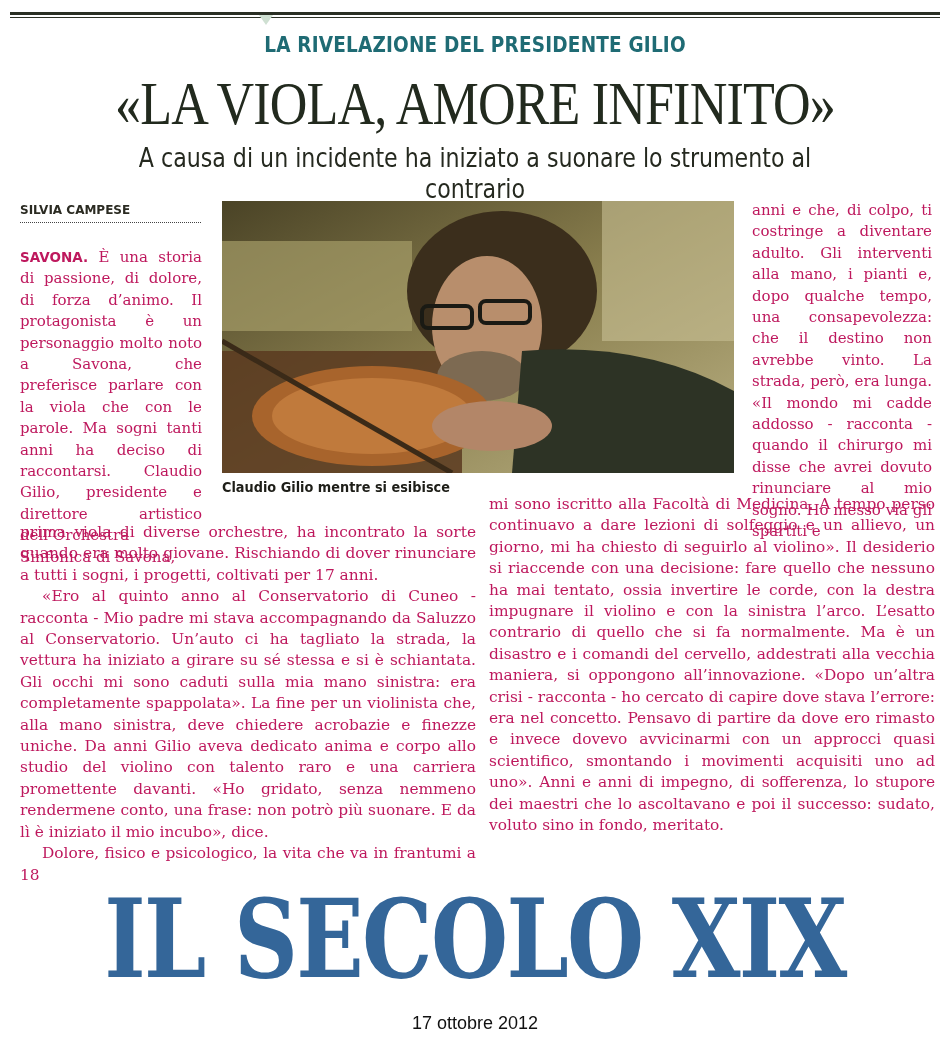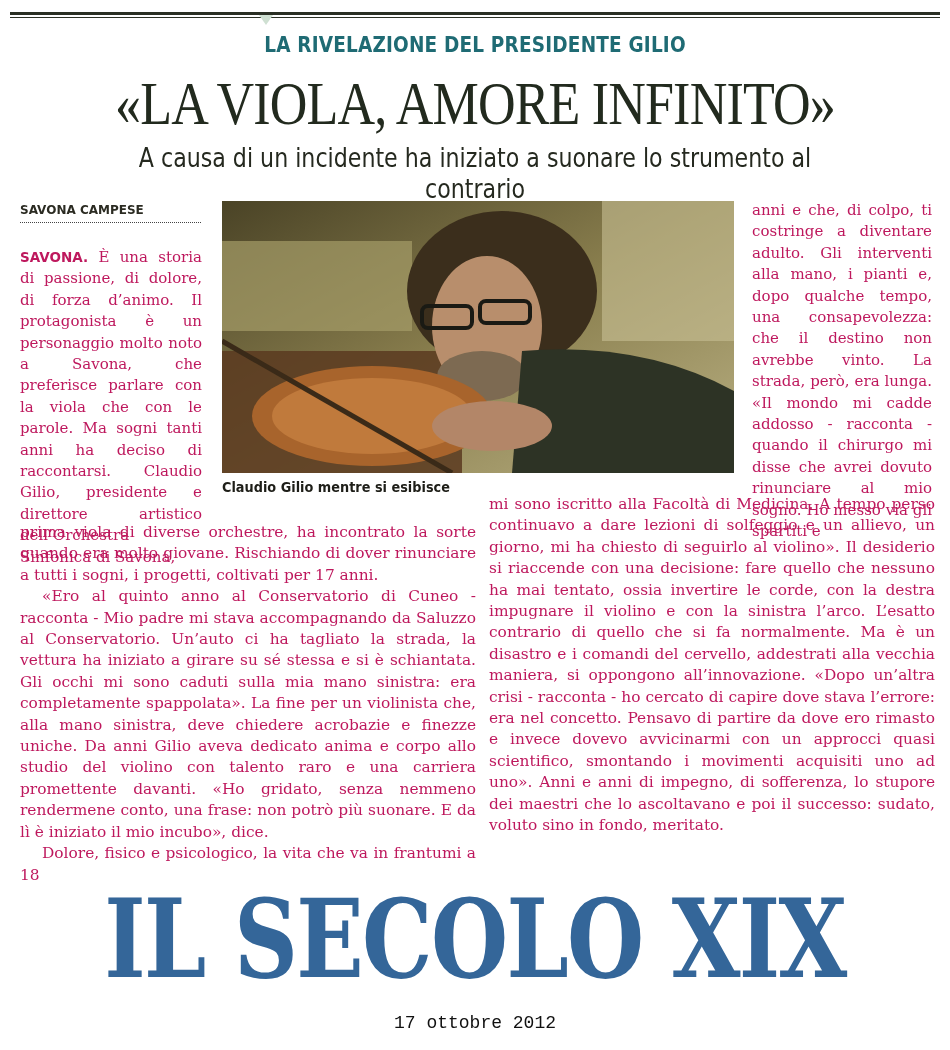--- a/index.html
+++ b/index.html
@@ -17,36 +17,36 @@
   .caption { position:absolute; left:222px; top:479px; font-family:"DejaVu Sans", sans-serif; font-weight:bold; font-size:14px; color:#1e1e18; transform-origin:left; transform:scaleX(0.92); }
   .col { position:absolute; font-size:15.4px; line-height:21.4px; text-align:justify; color:#be185d; }
   .col p { margin:0; }
   .col-left { left:20px; top:247px; width:182px; font-size:15px; }
   .col-right { left:752px; top:200px; width:180px; font-size:15px; }
   .lead-city { font-family:"DejaVu Sans", sans-serif; font-weight:bold; font-size:13.5px; }
   .wide-left { left:20px; top:522px; width:456px; }
   .wide-right { left:489px; top:494px; width:446px; }
   .indent { text-indent:22px; }
   .masthead { position:absolute; left:0; width:950px; top:885px; text-align:center; font-family:"DejaVu Serif", serif; font-weight:bold; font-size:108px; line-height:108px; color:#346699; transform:scaleX(0.82); letter-spacing:-2px; }
-  .date { position:absolute; left:0; width:950px; top:1013px; text-align:center; font-family:Liberation Mono, monospace; font-size:18px; color:#111; }
+  .date { position:absolute; left:0; width:950px; top:1013px; text-align:center; font-family:Liberation Sans, sans-serif; font-size:18px; color:#111; }
 </style>
 </head>
 <body>
 
 <div class="top-rule">
   <div class="thick"></div>
   <div class="thin"></div>
   <div class="tri"></div>
 </div>
 
 <div class="kicker">LA RIVELAZIONE DEL PRESIDENTE GILIO</div>
 <div class="headline">«LA VIOLA, AMORE INFINITO»</div>
 <div class="subhead">A causa di un incidente ha iniziato a suonare lo strumento al contrario</div>
 
-<div class="byline">SAVONA CAMPESE</div>
+<div class="byline">SILVIA CAMPESE</div>
 <div class="byline-rule"></div>
 
 <div class="photo">
   <svg width="512" height="272" viewBox="0 0 512 272">
     <defs>
       <linearGradient id="bg" x1="0" y1="0" x2="1" y2="1">
         <stop offset="0" stop-color="#4a4326"></stop>
         <stop offset="0.5" stop-color="#8a7f4e"></stop>
         <stop offset="1" stop-color="#b9b083"></stop>
       </linearGradient>

